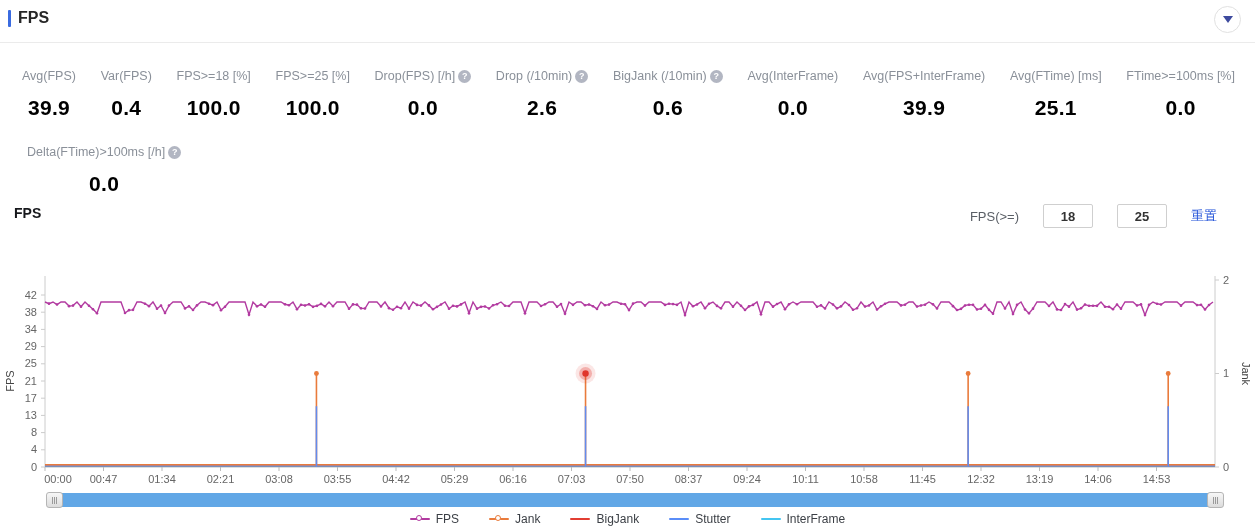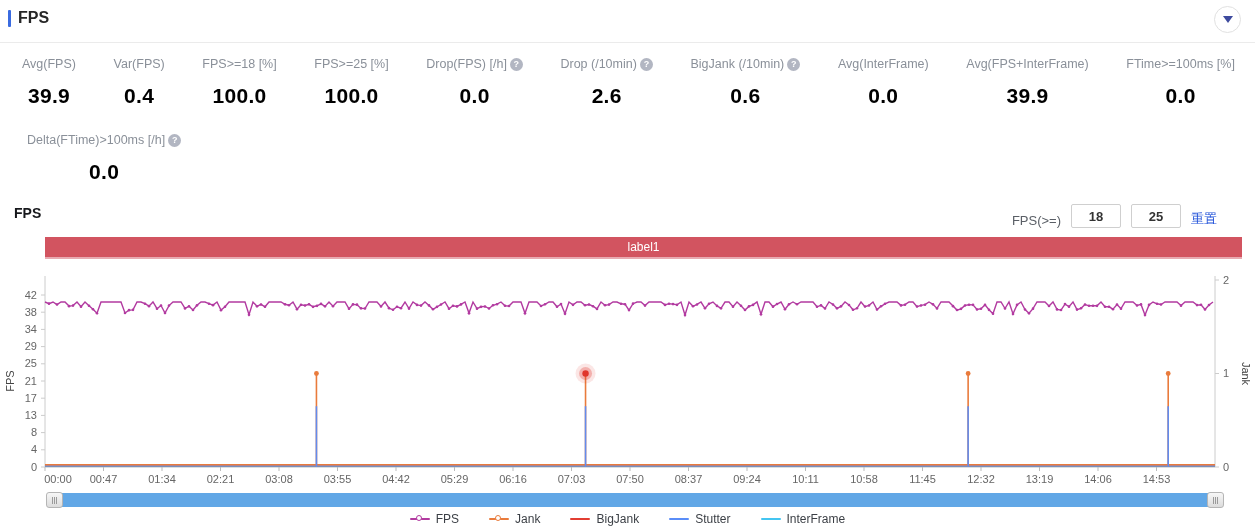--- a/index.html
+++ b/index.html
@@ -12,27 +12,27 @@
   .hdr-title { position:absolute; left:18px; top:1px; font-size:16px; font-weight:700; color:#262626; }
   .collapse-btn { position:absolute; right:14px; top:-2px; width:27px; height:27px; border:1px solid #e1e1e1; border-radius:50%; background:#fff; display:flex; align-items:center; justify-content:center; cursor:pointer; }
   .tri-down { width:0; height:0; border-left:5px solid transparent; border-right:5px solid transparent; border-top:7px solid #3d4a9e; }
 
   .divider { position:absolute; left:0; top:42px; width:100%; border-top:1px solid #ebebeb; }
 
   
   .metrics-row1 { position:absolute; left:22px; top:57px; width:1213px; display:flex; justify-content:space-between; }
   .metrics-row2 { position:absolute; left:27px; top:133px; }
   .metric { text-align:center; }
-  .metric-label { font-size:12.5px; color:#8a9099; white-space:nowrap; display:flex; align-items:center; justify-content:flex-start; gap:3px; }
+  .metric-label { font-size:12.5px; color:#8a9099; white-space:nowrap; display:flex; align-items:center; justify-content:flex-start; gap:3px;margin-top:12px; }
   .metric-value { margin-top:13px; font-size:21px; font-weight:700; color:#000000; letter-spacing:.3px; }
   .help-icon { display:inline-flex; width:13px; height:13px; border-radius:50%; background:#b2b6c2; color:#fff; font-size:9px; font-weight:700; align-items:center; justify-content:center; cursor:pointer; }
 
   
   .chart-hdr-title { position:absolute; left:14px; top:205px; font-size:14px; font-weight:700; color:#17181c; }
-  .fps-filter { position:absolute; right:38px; top:204px; display:flex; align-items:flex-end; gap:10px; }
+  .fps-filter { position:absolute; right:38px; top:204px; display:flex; align-items:center; gap:24px; }
   .fps-filter-label { font-size:13px; color:#5a5f66; }
   .fps-input { width:50px; height:24px; border:1px solid #cfcfcf; border-radius:2px; text-align:center; font-size:13px; color:#333; font-family:"Liberation Sans",sans-serif;font-weight:bold; }
   .reset-link { font-size:13px; color:#1d4ed8; cursor:pointer; text-decoration:none; }
 
   
   .banner { position:absolute; left:45px; top:237px; width:1197px; height:22px; background:#d25460; border-bottom:2px solid #e8aab1; display:flex; align-items:center; justify-content:center; }
   .banner-label { color:#fff; font-size:12px; }
 
   
   .chart-wrap { position:absolute; left:0; top:262px; width:1255px; height:230px; }
@@ -121,20 +121,26 @@
         <div class="metric-value">0.0</div>
       </div>
       <div class="metric">
         <div class="metric-label">
           <span>Avg(FPS+InterFrame)</span>
         </div>
         <div class="metric-value">39.9</div>
       </div>
       <div class="metric">
         <div class="metric-label">
+          <span>Avg(FTime) [ms]</span>
+        </div>
+        <div class="metric-value">25.1</div>
+      </div>
+      <div class="metric">
+        <div class="metric-label">
           <span>FTime&gt;=100ms [%]</span>
         </div>
         <div class="metric-value">0.0</div>
       </div>
     </div>
   <div class="metrics-row2">
       <div class="metric">
         <div class="metric-label">
           <span>Delta(FTime)&gt;100ms [/h]</span>
           <span class="help-icon">?</span>
@@ -145,23 +151,20 @@
 
   <div class="chart-hdr-title">FPS</div>
 
   <div class="fps-filter">
     <span class="fps-filter-label">FPS(&gt;=)</span>
     <input class="fps-input" value="18" style="">
     <input class="fps-input" value="25" style="">
     <a class="reset-link">重置</a>
   </div>
 
-  <div class="banner">
-    <span class="banner-label">label1</span>
-  </div>
 
   <div class="chart-wrap"><svg width="1255" height="230" viewBox="0 0 1255 230">
         <line x1="45" y1="14" x2="45" y2="205" stroke="#cccccc" stroke-width="1"></line>
         <line x1="1215" y1="14" x2="1215" y2="205" stroke="#cccccc" stroke-width="1"></line>
         <line x1="45" y1="205" x2="1215" y2="205" stroke="#bbbbbb" stroke-width="1"></line>
         <line x1="41" y1="33" x2="45" y2="33" stroke="#cccccc"></line>
         <text x="37" y="36.5" text-anchor="end" font-size="11" fill="#666666">42</text>
         <line x1="41" y1="50.2" x2="45" y2="50.2" stroke="#cccccc"></line>
         <text x="37" y="53.7" text-anchor="end" font-size="11" fill="#666666">38</text>
         <line x1="41" y1="67.4" x2="45" y2="67.4" stroke="#cccccc"></line>

